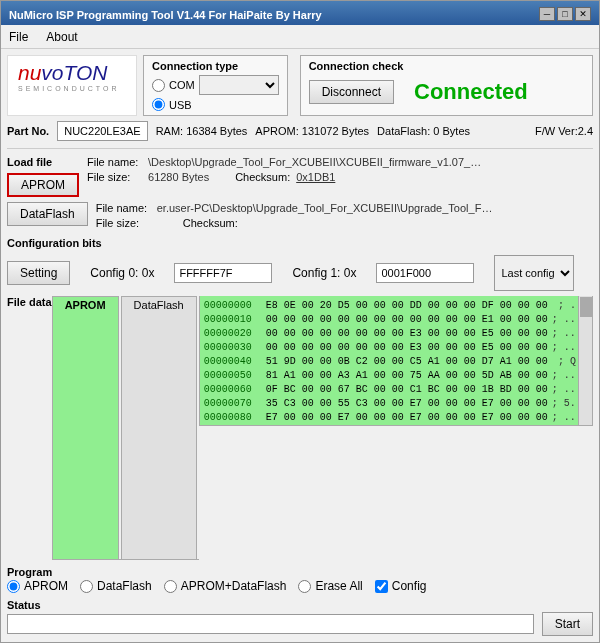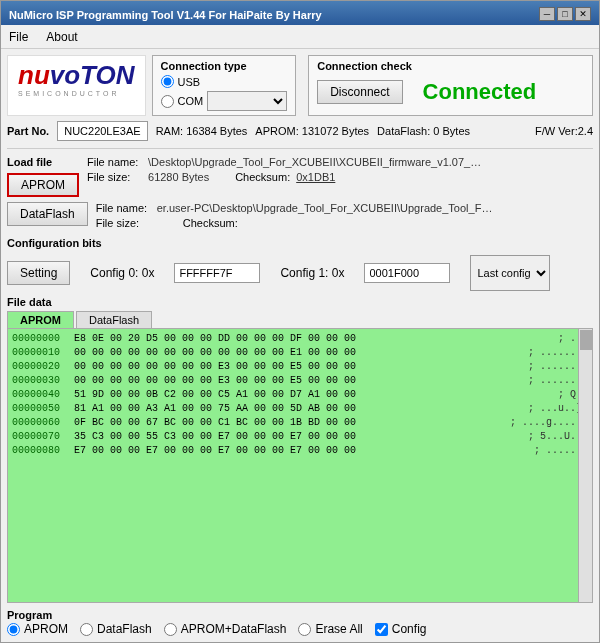--- a/index.html
+++ b/index.html
@@ -154,38 +154,38 @@
     .file-value { font-size: 11px; color: #333; }
     .checksum-label { font-size: 11px; margin-left: 20px; }
     
     .config-bits-row {
       display: flex;
       align-items: center;
       gap: 20px;
       flex-shrink: 0;
     }
     .config-input {
-      width: 86px;
+      width: 98px;
       height: 20px;
       font-size: 11px;
       border: 1px solid #999;
       background: white;
       padding: 0 4px;
     }
     .config-select {
       height: 36px;
       font-size: 11px;
       border: 1px solid #999;
       padding: 0 2px;
     }
     
     .file-data-section {
       flex: 1;
       display: flex;
-      flex-direction: column;
+      flex-direction: row;
       min-height: 0;
     }
     .tabs-row {
       display: flex;
       gap: 0;
       border-bottom: 1px solid #aaa;
     }
     .tab {
       padding: 2px 12px;
       font-size: 11px;
@@ -265,22 +265,22 @@
       margin: 2px 0;
     }
     .logo-wrapper {
       background: white;
       border: 1px solid #ddd;
       padding: 6px 10px;
       display: flex;
       flex-direction: column;
     }
     .logo-text {
-      font-size: 26px;
-      font-weight: 700;
+      font-size: 21px;
+      font-weight: 400;
       font-style: italic;
       line-height: 1;
     }
     .logo-text .nu { color: #cc0000; }
     .logo-text .voton-part { color: #1a1a8c; }
     .logo-small-tag {
       font-size: 7px;
       color: #888;
       letter-spacing: 3px;
       margin-top: 2px;
@@ -329,27 +329,27 @@
         <div class="logo-text">
           <span class="nu">nu</span><span class="voton-part">voTON</span>
         </div>
         <div class="logo-small-tag">SEMICONDUCTOR</div>
       </div>
 
       <div class="conn-type-box">
         <div class="section-label">Connection type</div>
         <div class="radio-group">
           <div class="radio-item">
-            <input type="radio" name="conntype" checked="" style="">
-            <span>USB</span>
-          </div>
-          <div class="radio-item">
             <input type="radio" name="conntype" style="">
             <span>COM</span>
             <select class="com-select"></select>
+          </div>
+          <div class="radio-item">
+            <input type="radio" name="conntype" checked="" style="">
+            <span>USB</span>
           </div>
         </div>
       </div>
 
       <div class="conn-check-box" style="flex:1; display:flex; flex-direction:column; gap:4px;">
         <div class="section-label">Connection check</div>
         <div style="display:flex; align-items:center; gap:20px;">
           <button class="btn">Disconnect</button>
           <span class="connected-text">Connected</span>
         </div>
@@ -496,15 +496,24 @@
           <input type="radio" name="program" style="">
           <span>Erase All</span>
         </label>
         <label class="checkbox-item">
           <input type="checkbox" checked="" style="">
           <span>Config</span>
         </label>
       </div>
     </div>
 
+    <div>
+      <span class="section-label">Status</span>
+      <div class="status-row">
+        <div class="status-bar-container">
+          <div class="status-progress"></div>
+        </div>
+        <button class="btn" style="min-width:50px;">Start</button>
+      </div>
+    </div>
 
   </div>
 </div>
 
 </body></html>

